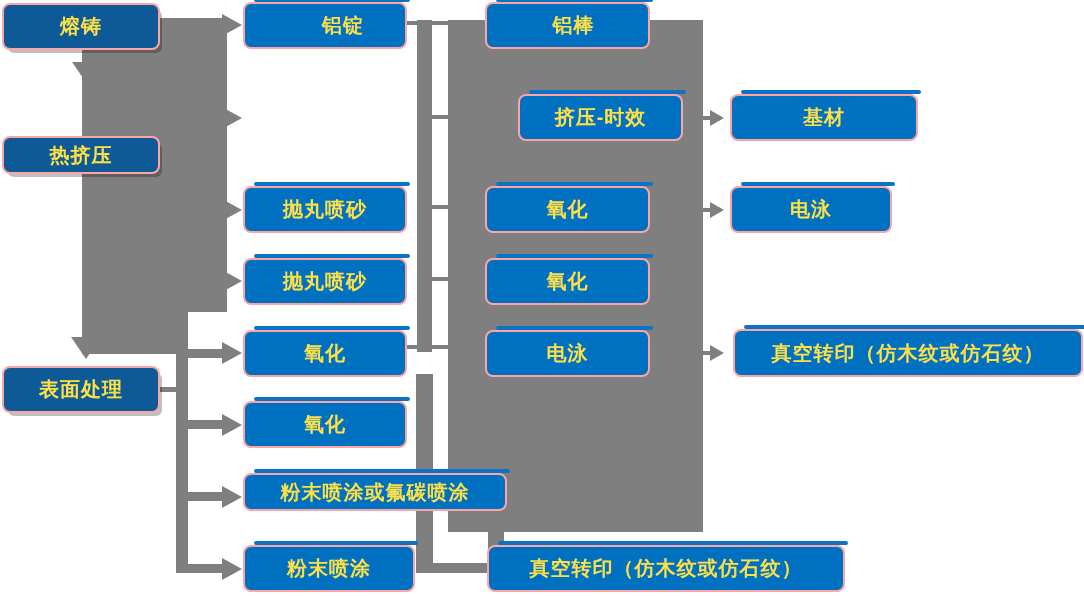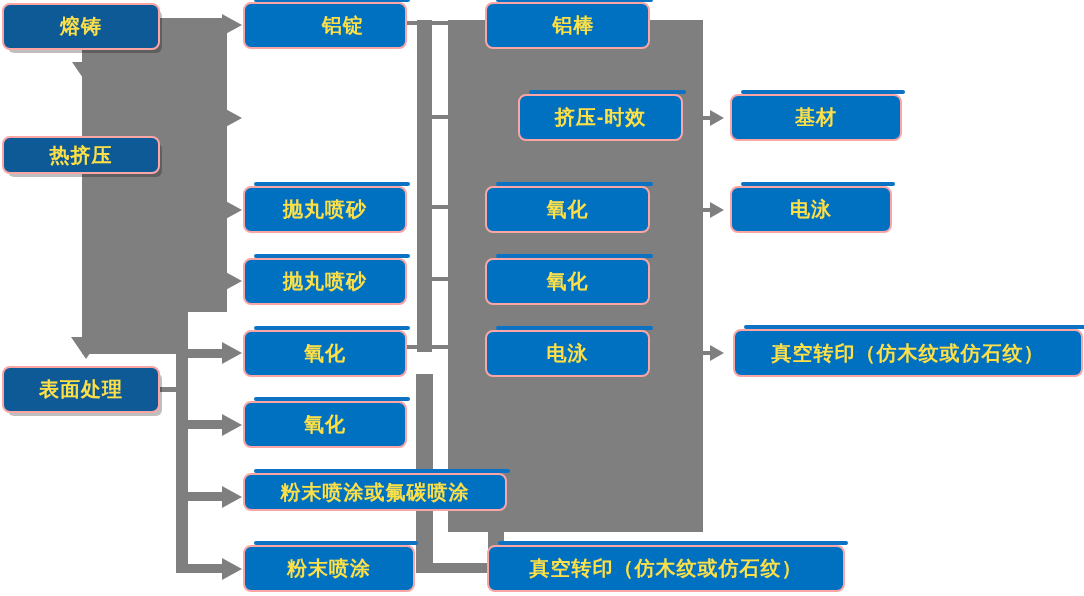--- a/index.html
+++ b/index.html
@@ -39,21 +39,21 @@
   #n-powder-fluoro{left:243px;top:473px;width:264px;height:38px;}
   #n-powder{left:243px;top:545px;width:172px;height:47px;}
   
   #n-al-rod{left:485px;top:2px;width:165px;height:47px;padding-left:12px;}
   #n-extrusion-aging{left:485px;top:94px;width:165px;height:47px;margin-left:33px;}
   #n-oxidation-3{left:485px;top:186px;width:165px;height:47px;}
   #n-oxidation-4{left:485px;top:258px;width:165px;height:47px;}
   #n-electrophoresis-1{left:485px;top:330px;width:165px;height:47px;}
   #n-vacuum-transfer-1{left:487px;top:545px;width:358px;height:47px;}
   
-  #n-base-material{left:730px;top:94px;width:172px;height:47px;font-family:Liberation Mono, monospace;}
+  #n-base-material{left:730px;top:94px;width:188px;height:47px;font-family:Liberation Mono, monospace;}
   #n-electrophoresis-2{left:730px;top:186px;width:162px;height:47px;}
   #n-vacuum-transfer-2{left:733px;top:329px;width:350px;height:48px;}
 </style>
 </head>
 <body>
 
 <div id="stage">
 
   <div class="gray" style="left:82px;top:18px;width:145px;height:294px;"></div>
   <div class="gray" style="left:82px;top:310px;width:106px;height:44px;"></div>

